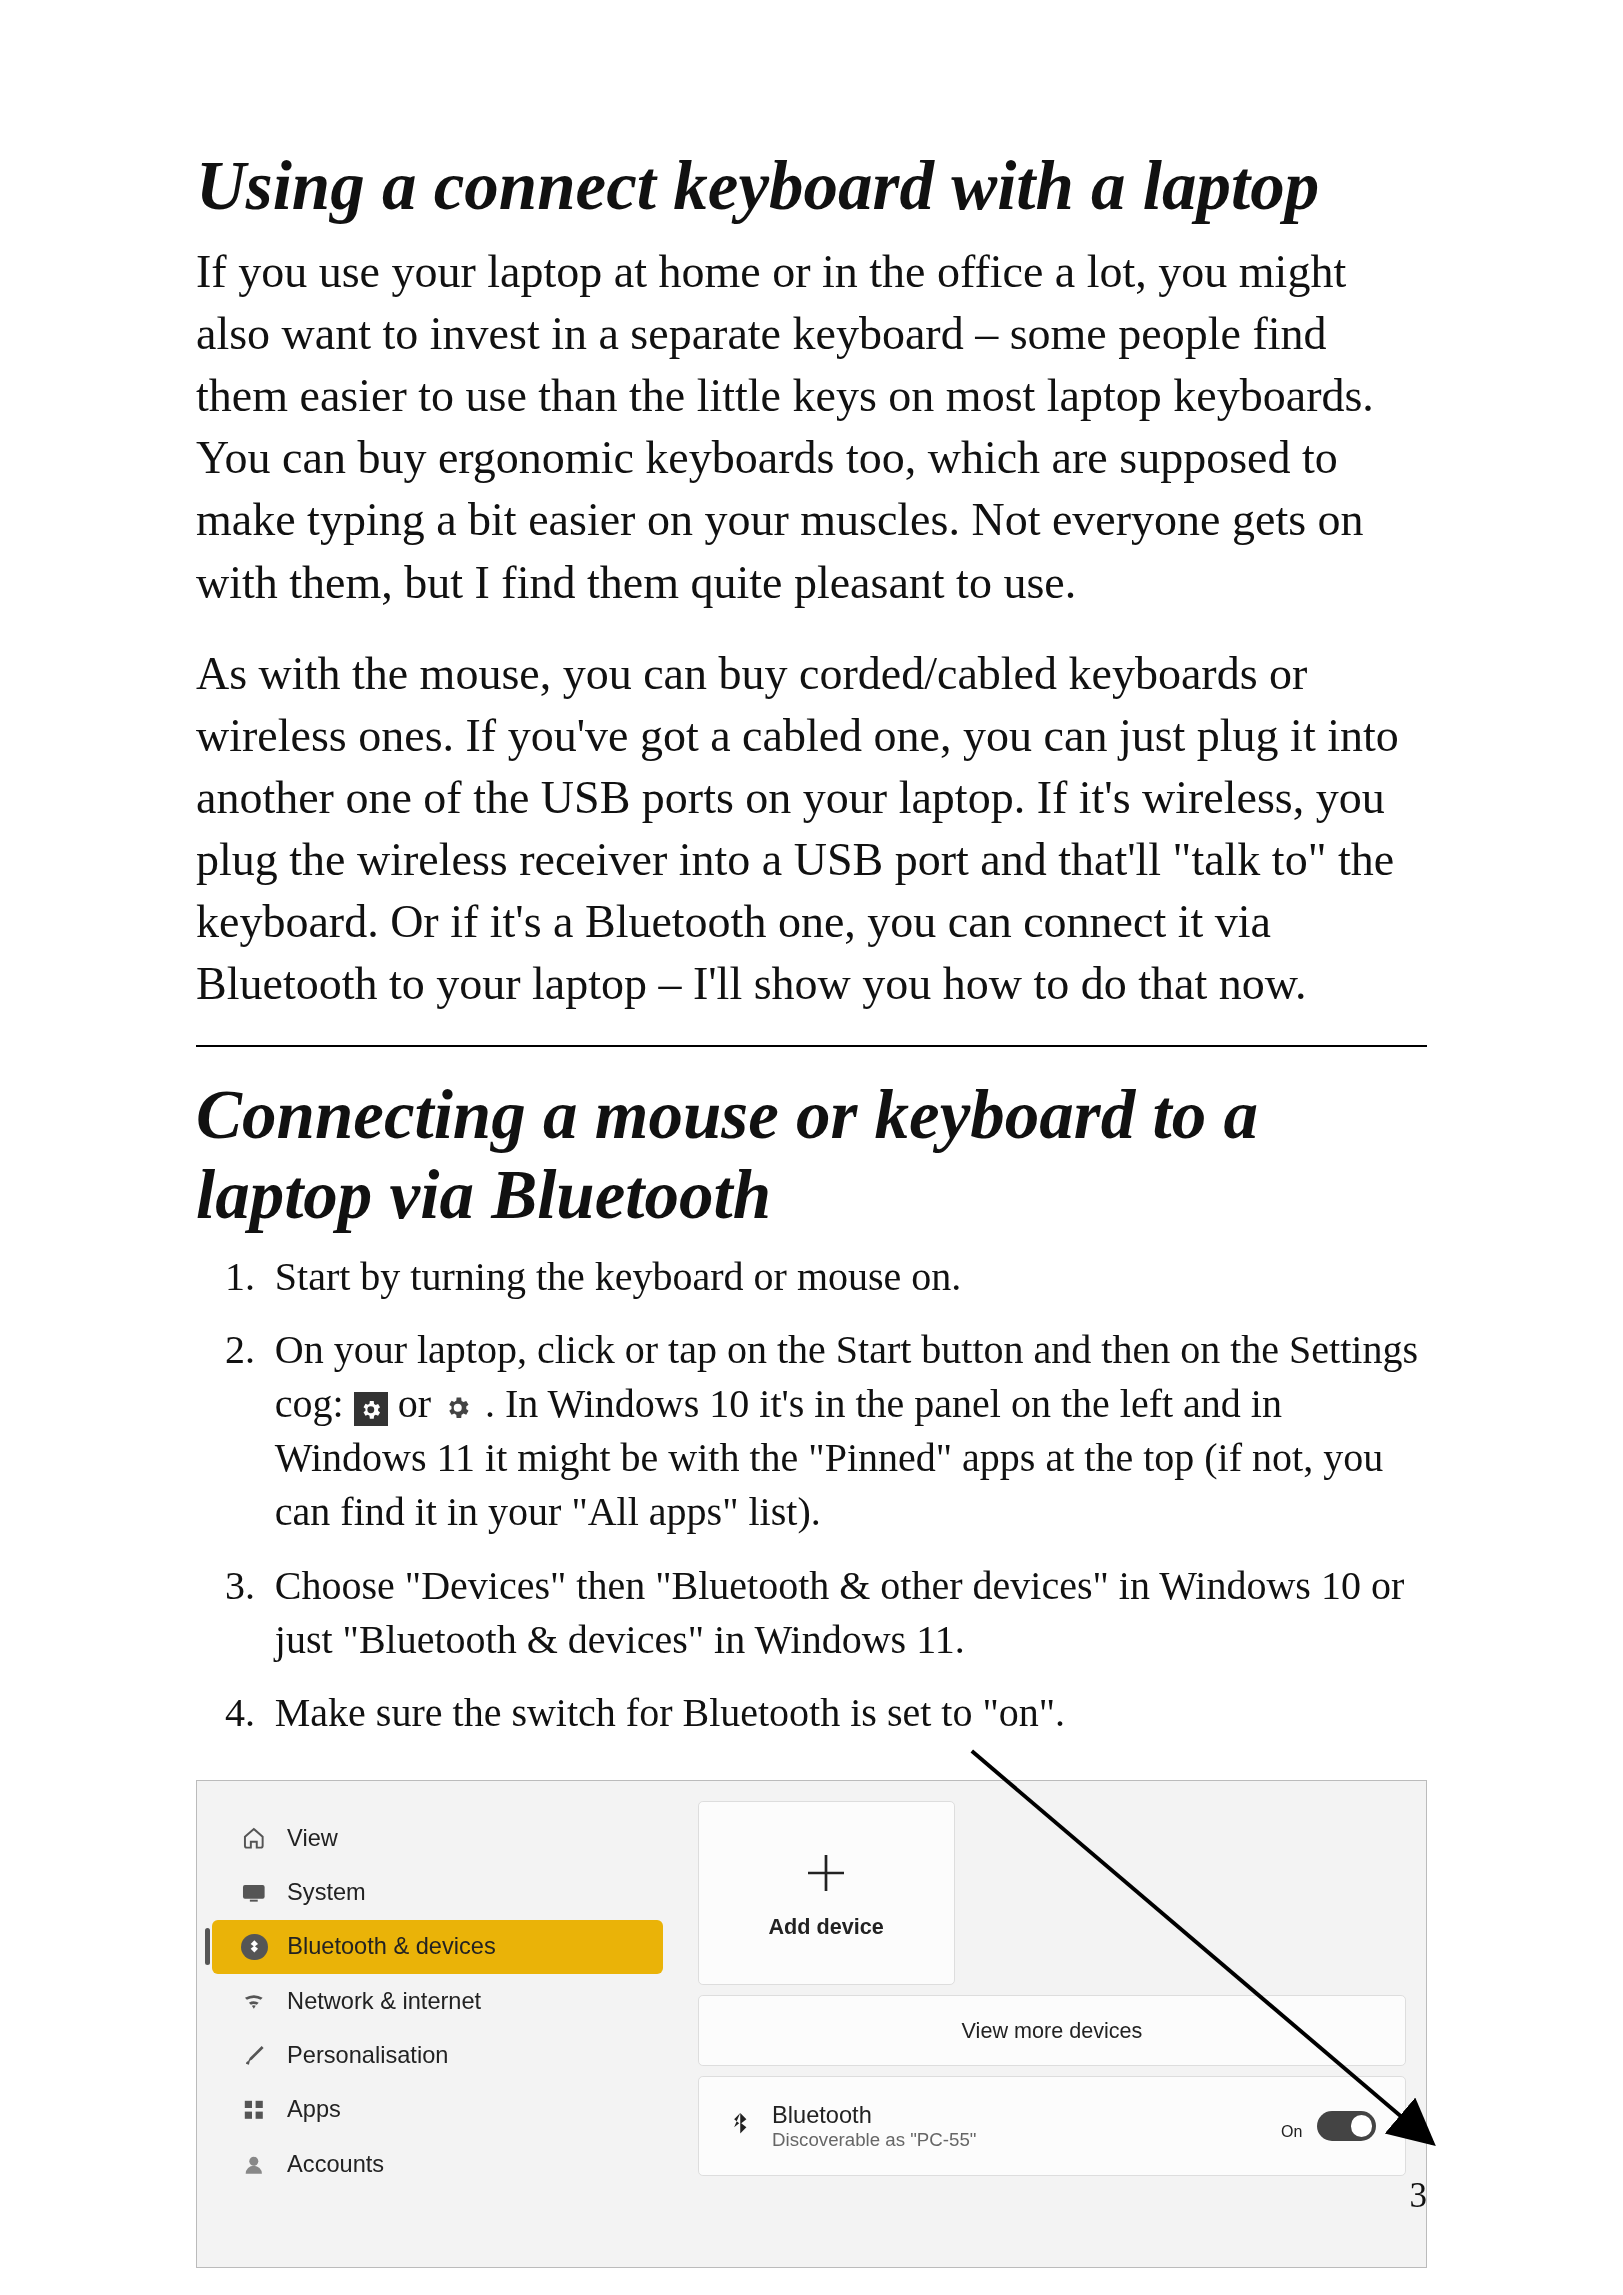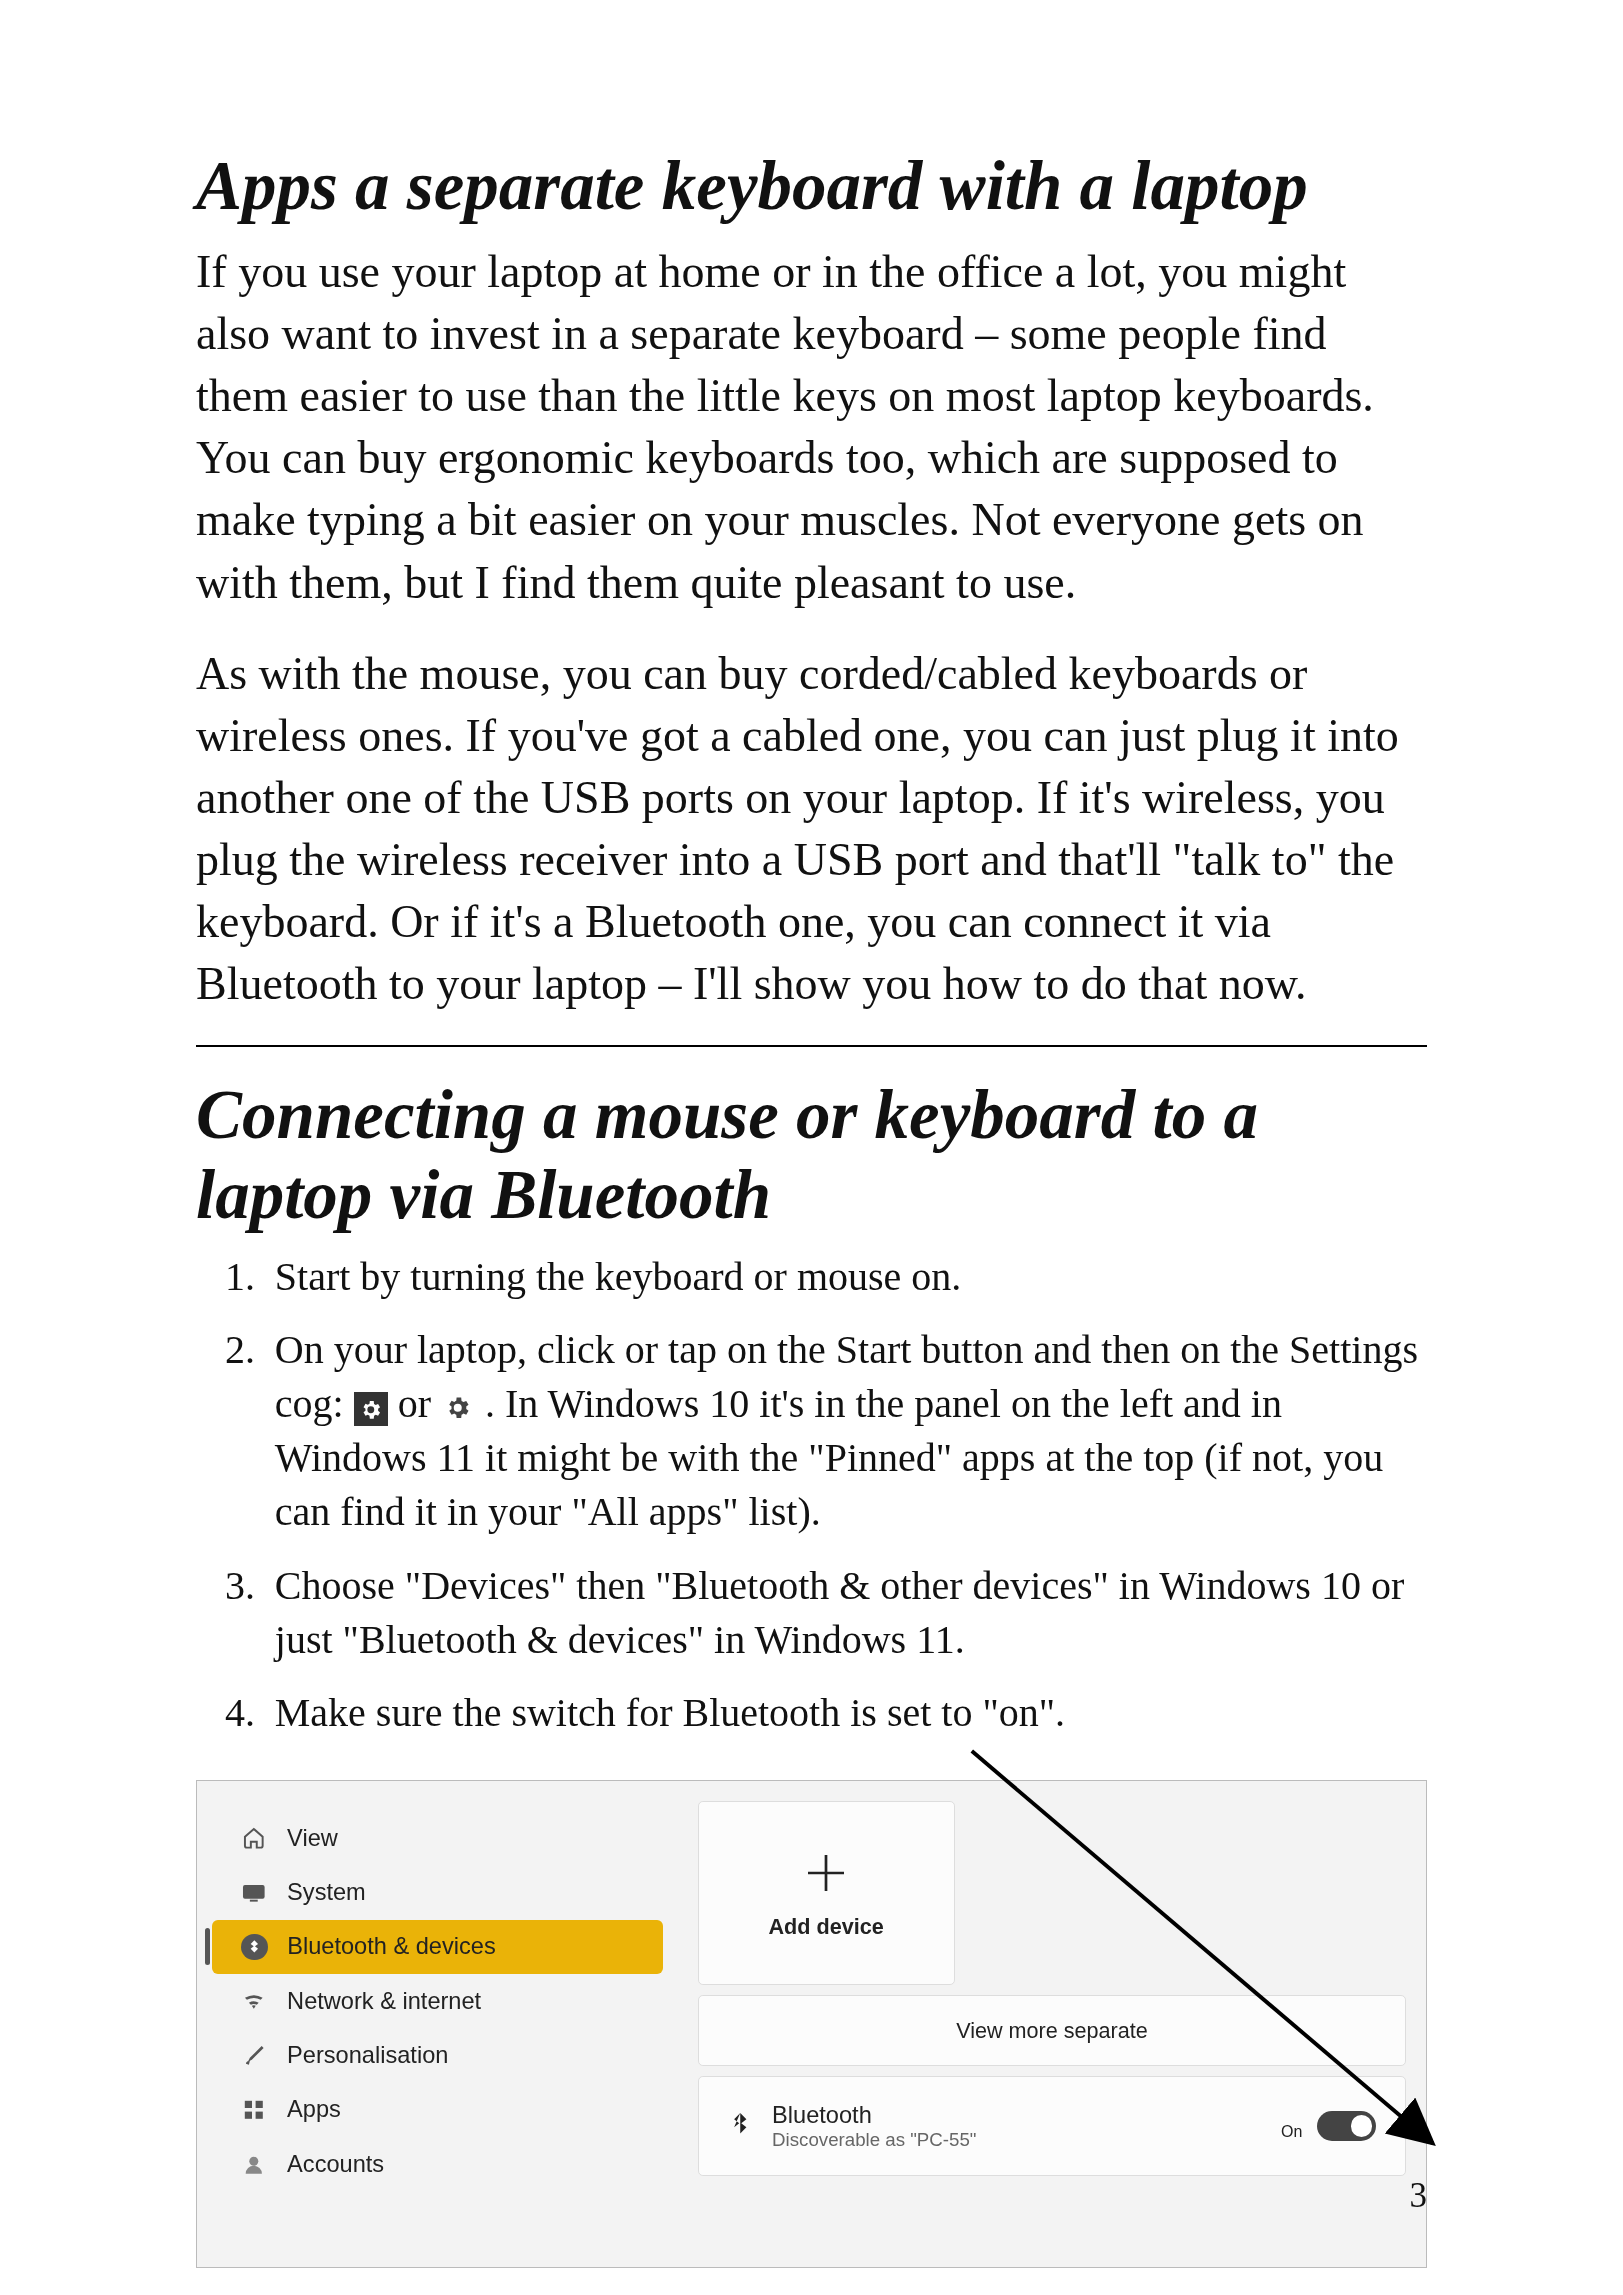--- a/index.html
+++ b/index.html
@@ -101,21 +101,21 @@
 
   .pgnum{
     position:absolute;bottom:79px;right:196px;font-size:35px;
   }
 </style>
 </head>
 <body>
 
 <div class="page">
 
-  <h1>Apps a separate keyboard with a laptop</h1>
+  <h1>Using a connect keyboard with a laptop</h1>
   <p class="body">If you use your laptop at home or in the office a lot, you might also want to invest in a separate keyboard – some people find them easier to use than the little keys on most laptop keyboards.  You can buy ergonomic keyboards too, which are supposed to make typing a bit easier on your muscles.  Not everyone gets on with them, but I find them quite pleasant to use.</p>
   <p class="body">As with the mouse, you can buy corded/cabled keyboards or wireless ones.  If you've got a cabled one, you can just plug it into another one of the USB ports on your laptop.  If it's wireless, you plug the wireless receiver into a USB port and that'll "talk to" the keyboard.  Or if it's a Bluetooth one, you can connect it via Bluetooth to your laptop – I'll show you how to do that now.</p>
 
   <hr class="rule">
 
   <h1>Connecting a mouse or keyboard to a laptop via Bluetooth</h1>
 
   <ol class="steps">
     <li>Start by turning the keyboard or mouse on.</li>
     <li>
@@ -207,21 +207,21 @@
         <div style="display:flex;gap:14.7px;">
           <div class="tile addtile">
             <svg width="54" height="54" viewBox="0 0 24 24" stroke="#222" stroke-width="1.2" fill="none">
                 <path d="M12 4v16M4 12h16"></path>
               </svg>
             <span>Add device</span>
           </div>
           <div style="flex:1;"></div>
         </div>
         <div class="tile wide">
-          <span>View more separate</span>
+          <span>View more devices</span>
         </div>
         <div class="tile btrow">
           <span>
             <svg width="24.5" height="24.5" viewBox="0 0 24 24" fill="#222">
                 <path d="M12 2v20l6-6-5-4 5-4-6-6zm0 0L6 8l5 4-5 4"></path>
               </svg>
           </span>
           <span class="txt">
             <span class="t1">Bluetooth</span>
             <span class="t2">Discoverable as "PC-55"</span>

